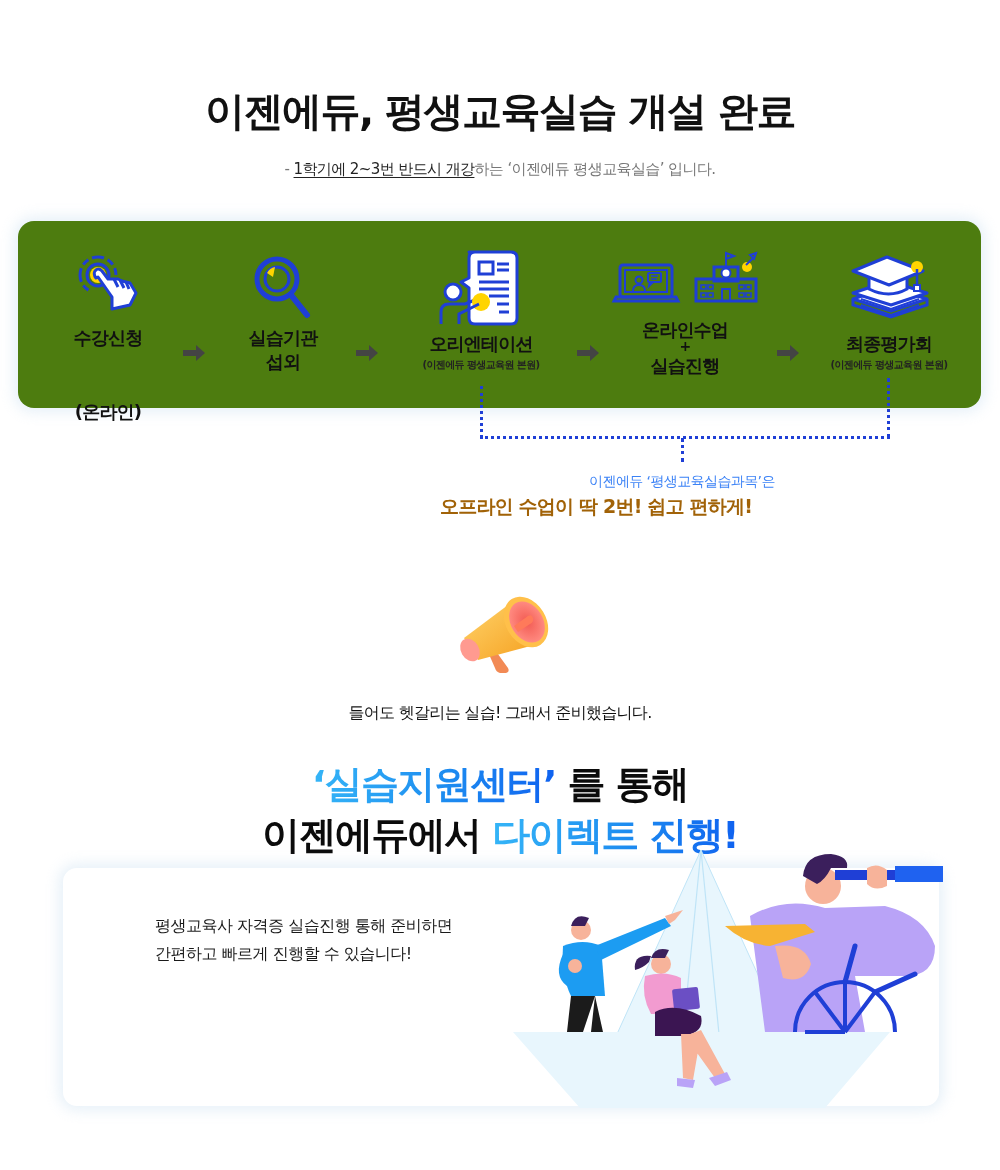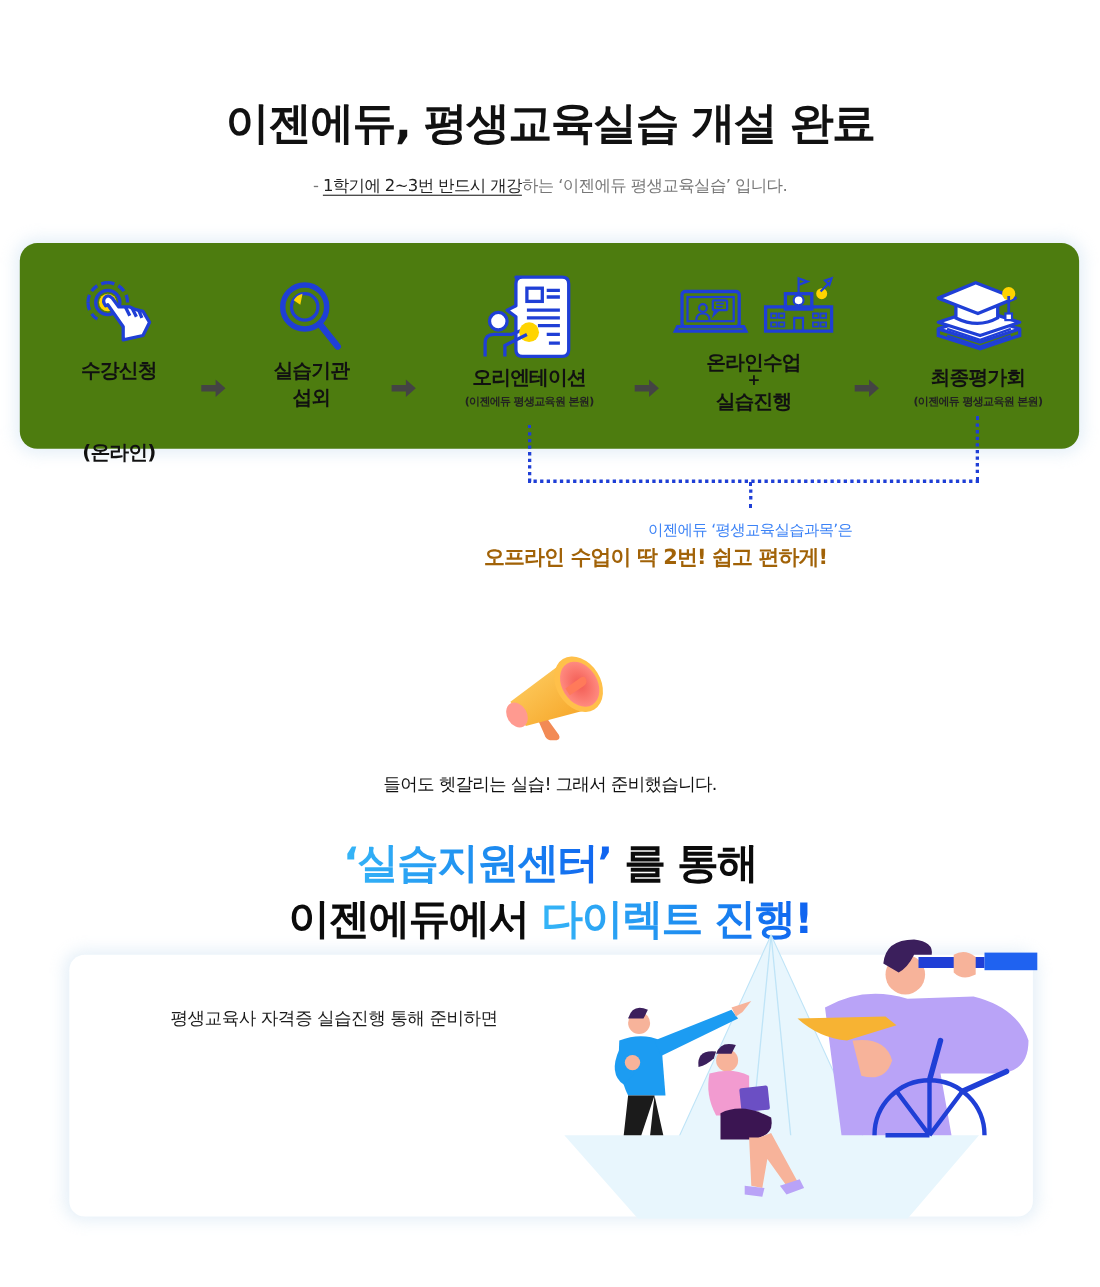--- a/index.html
+++ b/index.html
@@ -181,20 +181,21 @@
   <path d="M64 46 L78 36 Q82 34 83 38 Q84 42 80 44 L68 52 Z" fill="#ff7a5a"></path>
 </svg>
 
 <div class="intro">들어도 헷갈리는 실습! 그래서 준비했습니다.</div>
 <div class="head2 l1"><span class="grad">‘실습지원센터’</span><span> 를 통해</span></div>
 <div class="head2 l2"><span>이젠에듀에서 </span><span class="grad">다이렉트 진행!</span></div>
 
 <div class="bottom-card"></div>
 <div class="bottom-text">
   <div>평생교육사 자격증 실습진행 통해 준비하면</div>
+  <div>간편하고 빠르게 진행할 수 있습니다!</div>
 </div>
 
 <svg class="illustration" viewBox="0 0 445 262">
 
   <path d="M196 4 L112 188 L280 188 Z" fill="#e8f6fd" stroke="#bfe4f7" stroke-width="1"></path>
   <path d="M196 4 L178 188 M196 4 L214 188" stroke="#bfe4f7" stroke-width="1.2"></path>
 
   <path d="M8 186 L385 186 L320 262 L75 262 Z" fill="#e8f6fd"></path>
 
   <path d="M245 70 Q280 50 320 62 L380 60 Q420 70 430 100 Q430 130 400 130 L350 130 L360 186 L260 186 Z" fill="#b9a3f7"></path>

